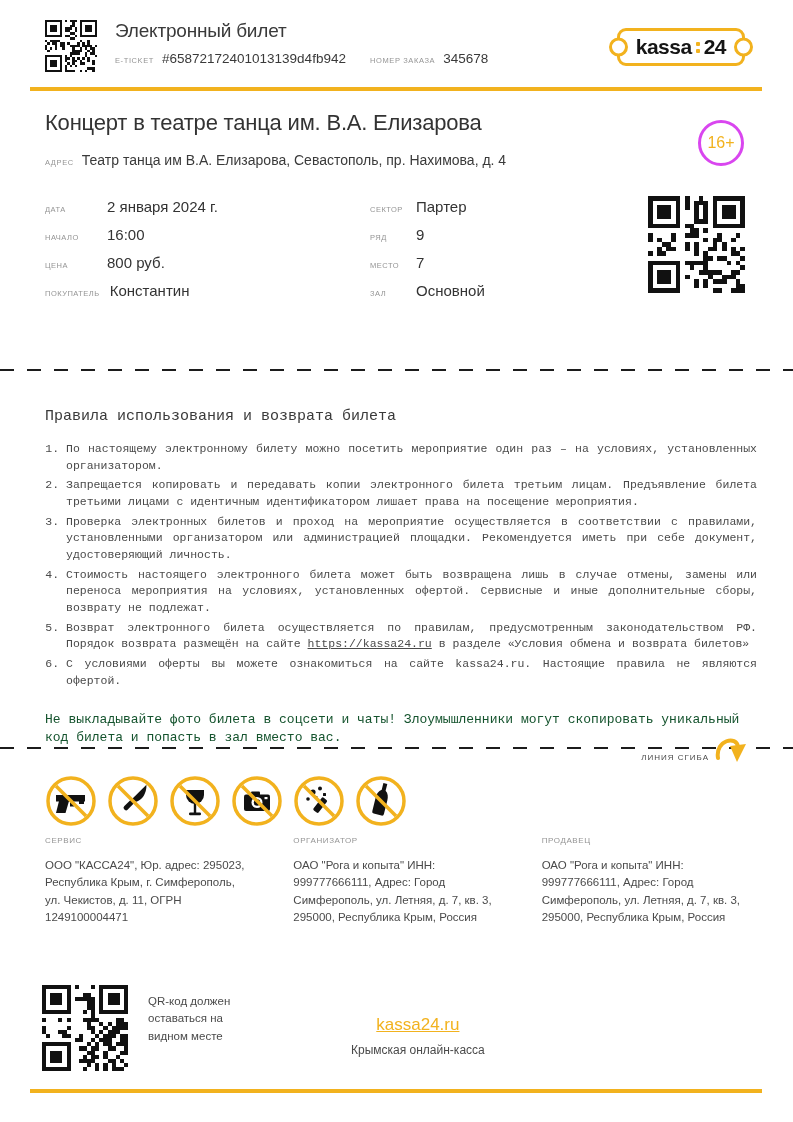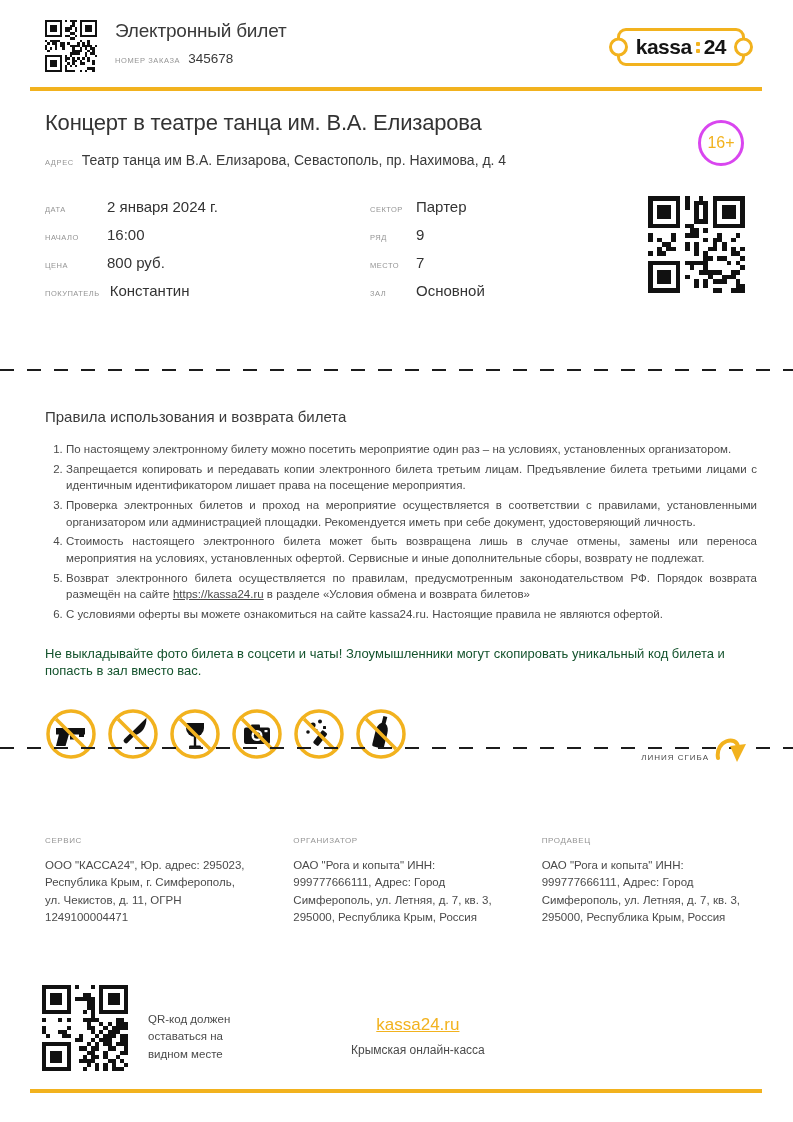--- a/index.html
+++ b/index.html
@@ -46,38 +46,38 @@
   
   .details{position:absolute;top:198px;left:45px;right:48px;display:flex;}
   .dcol1{width:325px;}
   .drow{display:flex;align-items:baseline;height:28px;}
   .dlbl{font-size:7.5px;color:#949494;letter-spacing:.5px;text-transform:uppercase;margin-right:10px;}
   .dcol1 .dlbl{min-width:52px;}
   .dcol2 .dlbl{min-width:36px;}
   .dval{font-size:15px;color:#333;}
   .bigqr{position:absolute;top:196px;right:48px;width:97px;height:97px;}
   
-  .rules{position:absolute;top:408px;left:45px;right:36px;}
+  .rules{position:absolute;top:408px;left:45px;right:36px;font-family:Liberation Mono, monospace;}
   .rtitle{font-size:15px;color:#3a3a3a;}
   .rules ol{margin:16px 0 0;padding-left:21px;}
   .rules li{font-size:11.5px;line-height:1.45;color:#4a4a4a;text-align:justify;margin-bottom:3px;}
   .rlink{color:#4a4a4a;text-decoration:underline;}
   .warning{margin-top:22px;font-size:13px;line-height:1.35;color:#14532d;}
   .picons{display:flex;gap:10px;margin-top:28px;}
   .picon svg{display:block;}
   
   .fcols{position:absolute;top:836px;left:45px;right:48px;display:flex;}
   .fcol{width:205px;margin-right:45px;}
   .fcol:last-child{margin-right:0;}
   .flbl{font-size:8px;color:#949494;letter-spacing:.6px;text-transform:uppercase;}
   .ftext{margin-top:12px;font-size:11.5px;line-height:1.5;color:#4a4a4a;}
   
   .bottom{position:absolute;top:985px;left:42px;right:48px;display:flex;align-items:flex-start;}
   .bqr{width:86px;height:86px;flex:0 0 86px;}
-  .qr-note{width:105px;margin-left:20px;margin-top:26px;font-size:11.5px;line-height:1.5;color:#4a4a4a;}
+  .qr-note{width:105px;margin-left:20px;margin-top:8px;font-size:11.5px;line-height:1.5;color:#4a4a4a;}
   .site{margin-left:98px;margin-top:30px;text-align:center;}
   .site-link{font-size:17px;color:#F2B21E;text-decoration:underline;}
   .site-cap{margin-top:8px;font-size:12px;color:#4a4a4a;}
   .call{margin-left:auto;text-align:right;margin-top:4px;}
   .call-note{font-size:11.5px;line-height:1.45;color:#3f3f3f;white-space:pre-line;}
   .phone{margin-top:12px;font-size:21px;color:#2d2d2d;letter-spacing:-0.2px;}
 </style>
 </head>
 <body>
 
@@ -202,20 +202,24 @@
           <rect x="15" y="1" width="5" height="5" fill="#fff"></rect>
           <rect x="16" y="2" width="3" height="3" fill="#111"></rect>
           <rect x="0" y="14" width="7" height="7" fill="#111"></rect>
           <rect x="1" y="15" width="5" height="5" fill="#fff"></rect>
           <rect x="2" y="16" width="3" height="3" fill="#111"></rect>
         </svg>
       </div>
     <div class="hmid">
       <div class="htitle">Электронный билет</div>
       <div class="hrow">
+        <div class="pair pair1">
+          <span class="lbl">E-TICKET</span>
+          <span class="hval">#65872172401013139d4fb942</span>
+        </div>
         <div class="pair">
           <span class="lbl">НОМЕР ЗАКАЗА</span>
           <span class="hval">345678</span>
         </div>
       </div>
     </div>
     <div class="logo">
       <span class="notch nl"></span>
       <span class="notch nr"></span>
       <span>kassa</span>

